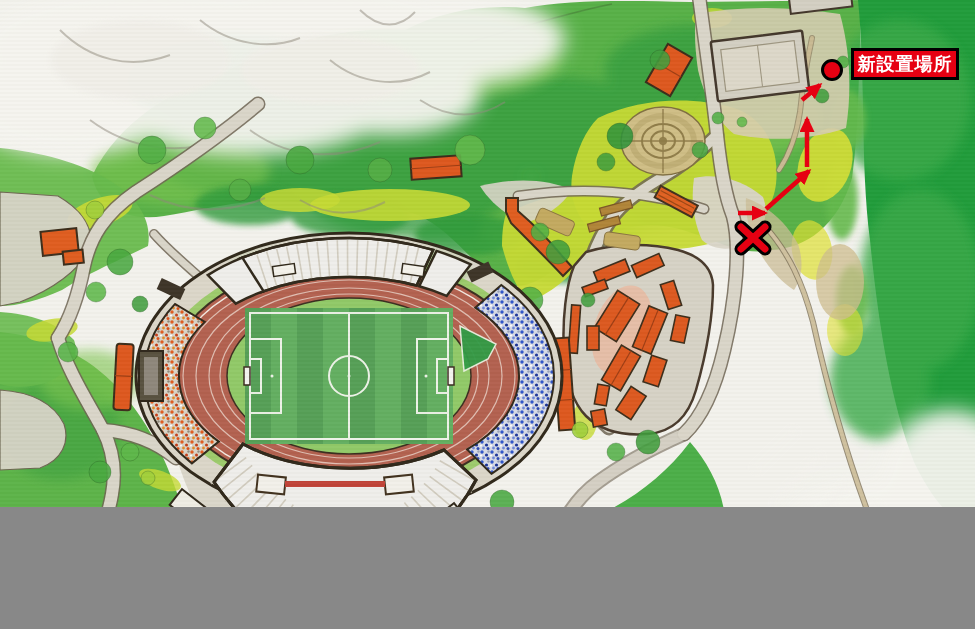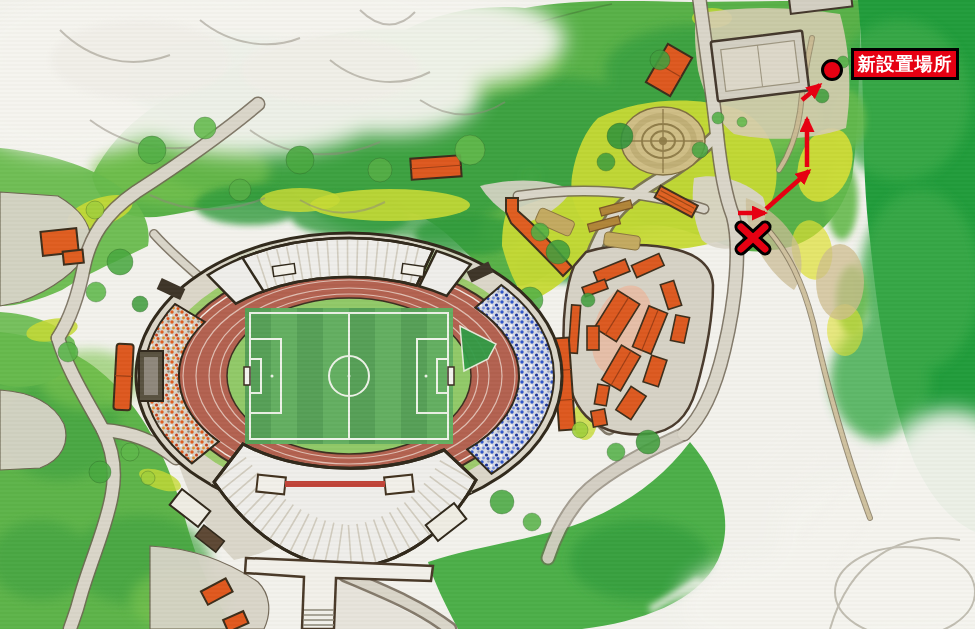--- a/index.html
+++ b/index.html
@@ -1,16 +1,16 @@
 <!DOCTYPE html>
 <html><head>
 <meta charset="utf-8">
 <style>
   html,body{margin:0;padding:0;background:#888;}
-  #screen{position:relative;width:975px;height:629px;overflow:hidden;background:#f3f2ed;
+  #screen{position:relative;width:975px;height:507px;overflow:hidden;background:#f3f2ed;
           font-family:"DejaVu Sans","Liberation Sans",sans-serif;}
   #screen svg{position:absolute;left:0;top:0;}
   .anno-label{position:absolute;left:851px;top:48px;width:102px;height:26px;
     background:#e60012;border:3px solid #000;color:#fff;
     font:bold 18px/26px "DejaVu Sans",sans-serif;text-align:center;letter-spacing:1px;
     white-space:nowrap;}
 </style>
 </head>
 <body>
 

